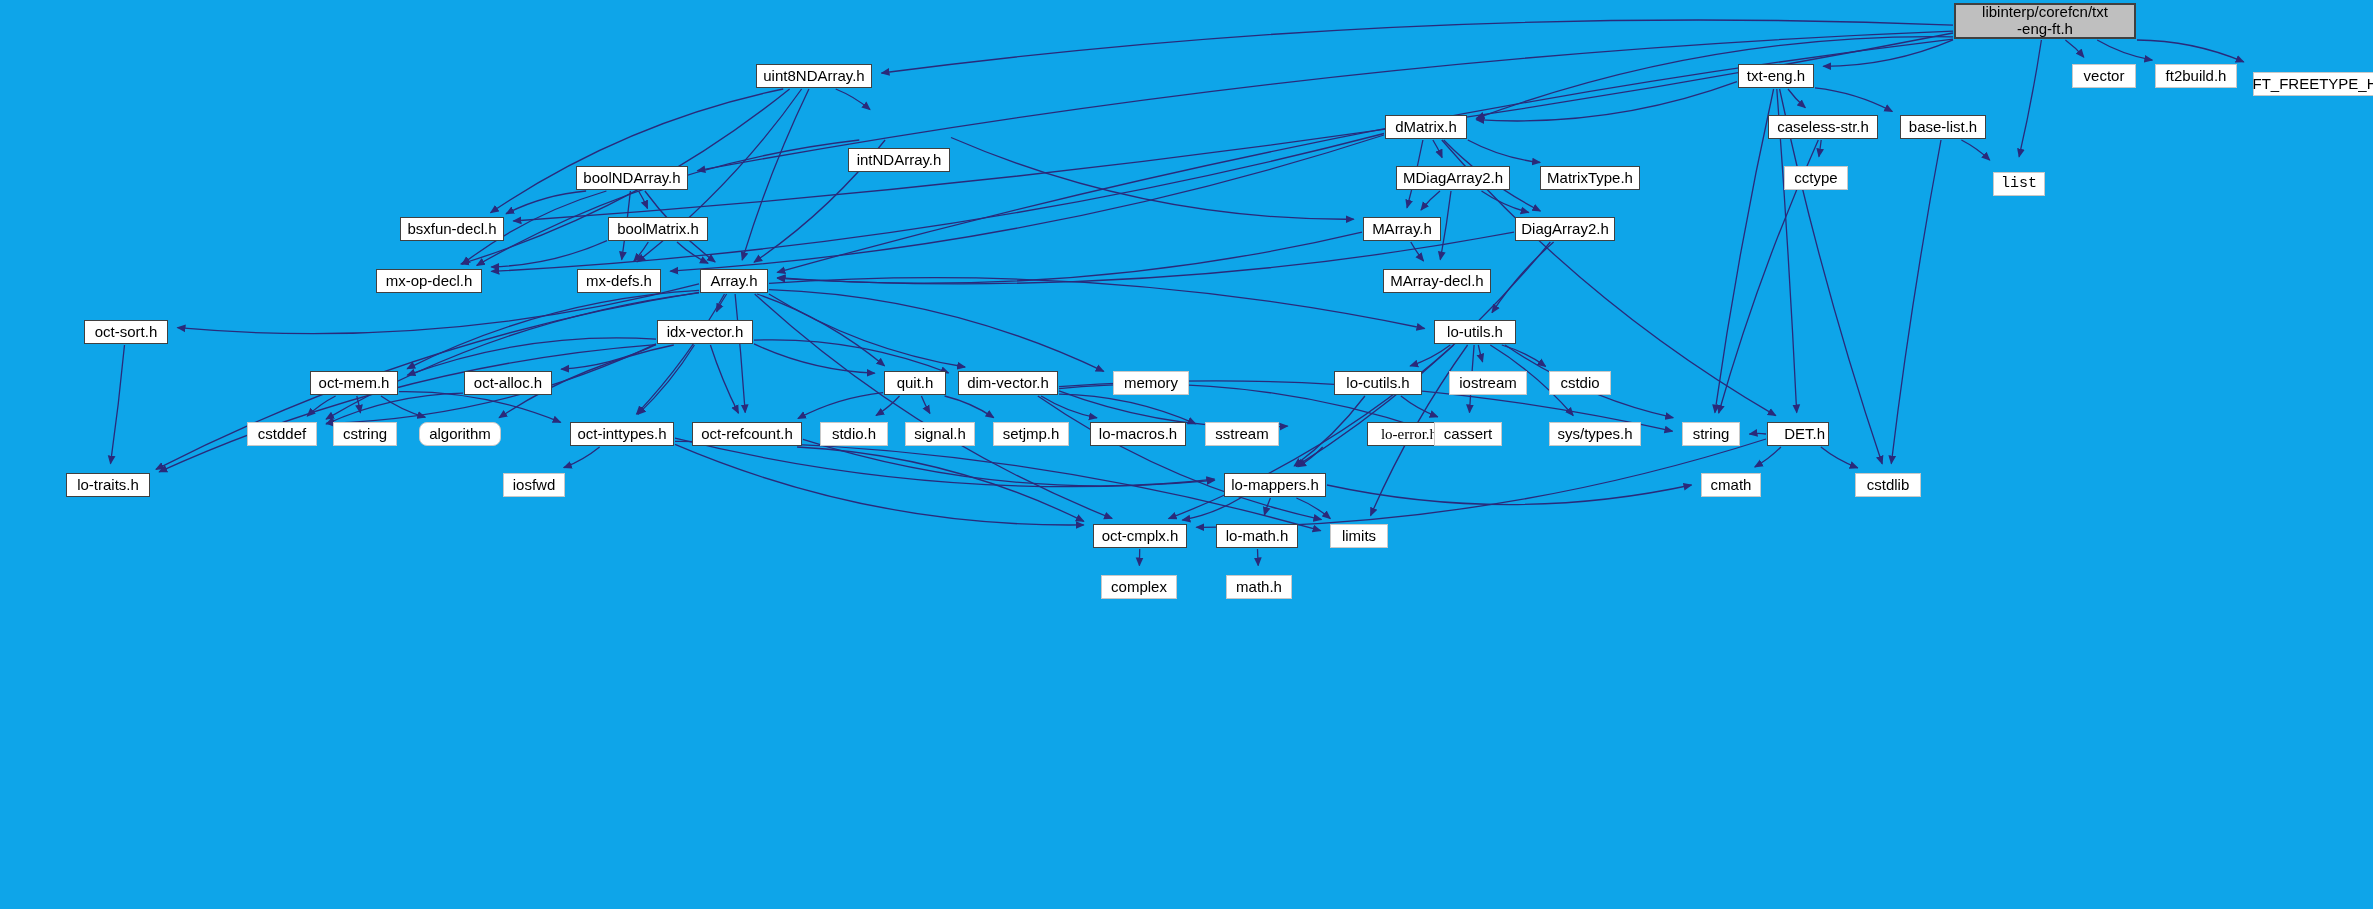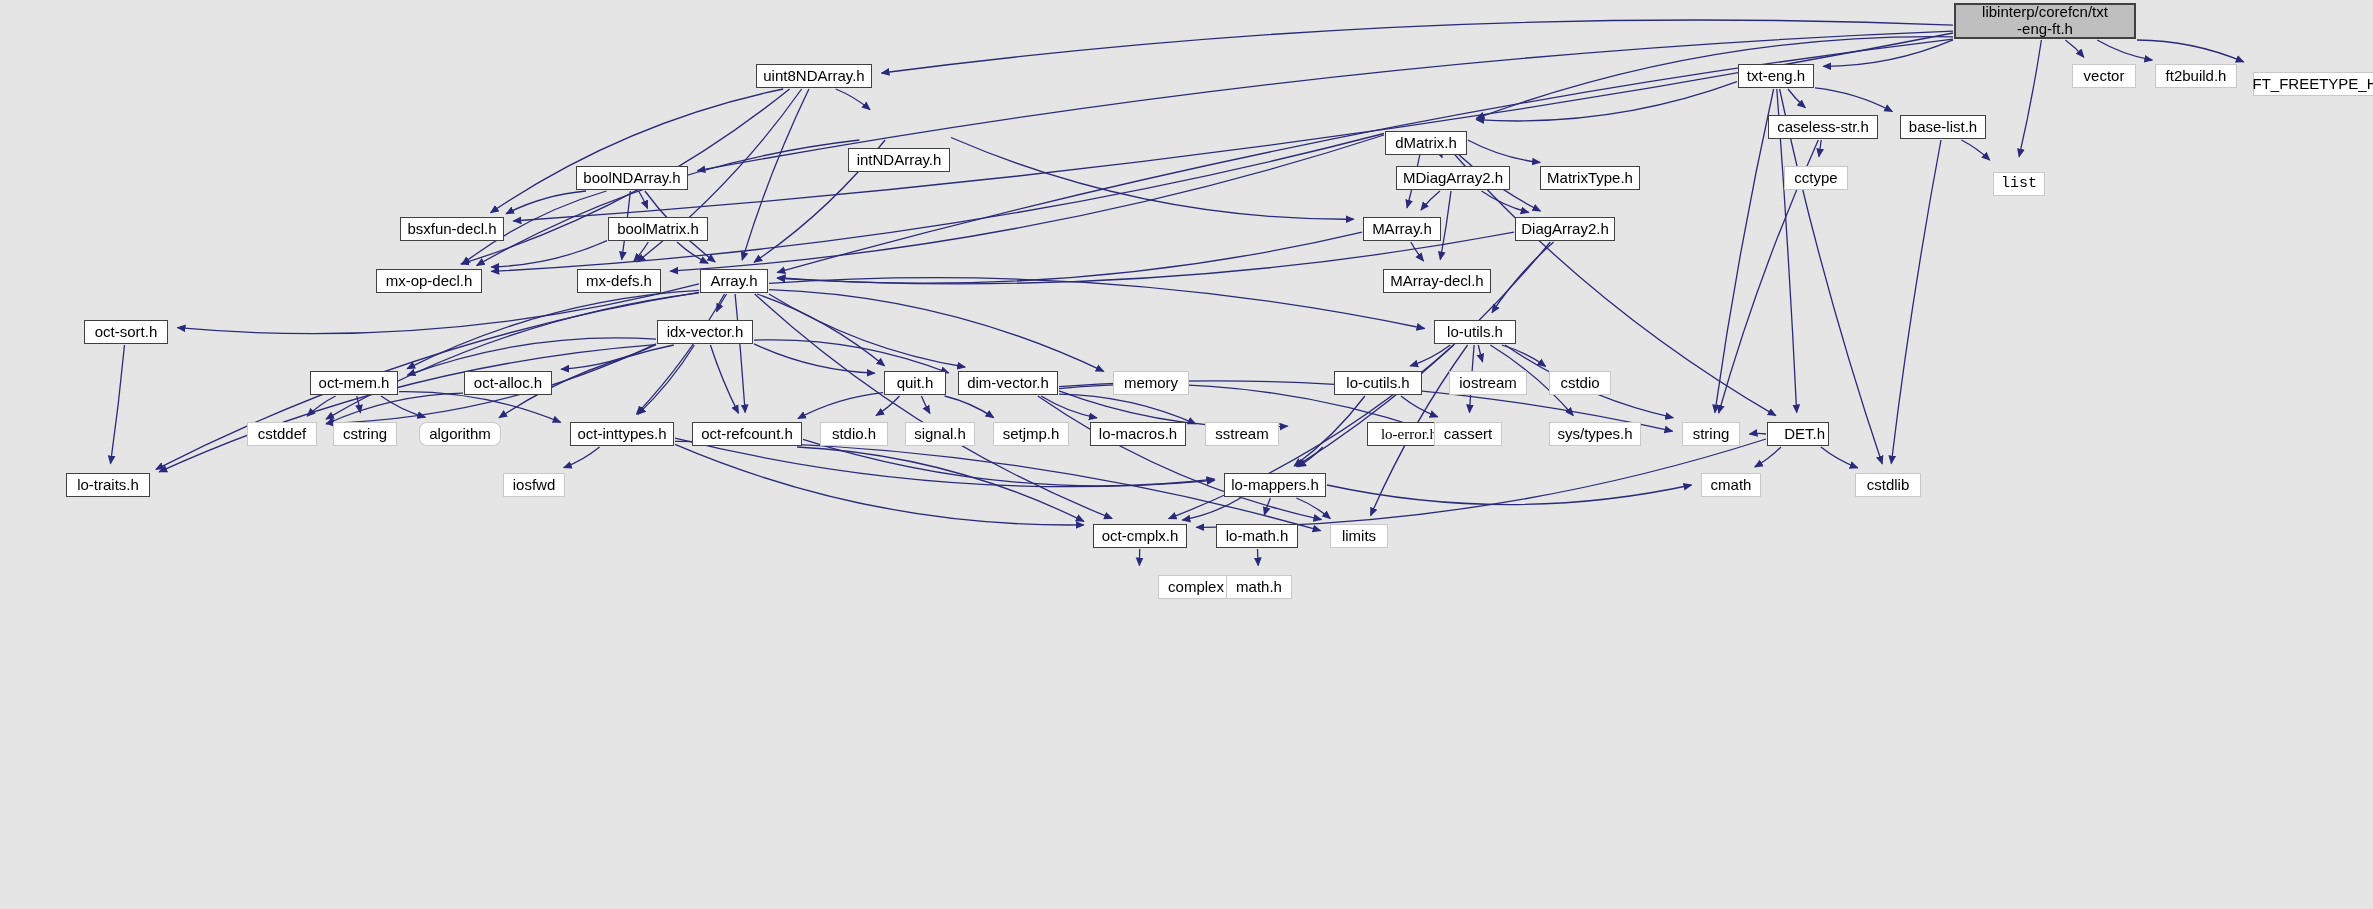--- a/index.html
+++ b/index.html
@@ -1,16 +1,16 @@
 <!DOCTYPE html>
 <html><head>
 <meta charset="utf-8">
 <style>
   html,body{margin:0;padding:0;background:#ffffff;}
-  #graph-root{position:relative;width:2373px;height:909px;background:#e5e5e5;
+  #graph-root{position:relative;width:2373px;height:909px;background:#0ea5e9;
     font-family:"Liberation Sans","DejaVu Sans",sans-serif;overflow:hidden;}
   svg.edges{position:absolute;left:0;top:0;width:2373px;height:909px;pointer-events:none;}
   .node{position:absolute;box-sizing:border-box;display:flex;align-items:center;
     justify-content:center;text-align:center;line-height:1.12;background:#ffffff;}
   .node .lbl{display:block;white-space:pre-line;padding:0 3px;}
   
   .n-sys{border:1px solid #c8c8c8;color:#000000;font-size:15px;}
   .n-hdr{border:1.6px solid #404040;color:#000000;font-size:15px;}
   .n-root{border:2px solid #404040;background:#bfbfbf;color:#000000;font-size:15px;}
 </style>
@@ -158,21 +158,21 @@
       </div>
       <div class="node n-hdr" style="left: 756px; top: 64px; width: 116px; height: 24px;">
         <span class="lbl">uint8NDArray.h</span>
       </div>
       <div class="node n-hdr" style="left: 1738px; top: 64px; width: 76px; height: 24px;">
         <span class="lbl">txt-eng.h</span>
       </div>
       <div class="node n-hdr" style="left: 848px; top: 115px; width: 102px; height: 24px; margin-top: 33px;">
         <span class="lbl">intNDArray.h</span>
       </div>
-      <div class="node n-hdr" style="left: 1385px; top: 115px; width: 82px; height: 24px; margin-top: 16px;">
+      <div class="node n-hdr" style="left: 1385px; top: 115px; width: 82px; height: 24px;">
         <span class="lbl">dMatrix.h</span>
       </div>
       <div class="node n-hdr" style="left: 1768px; top: 115px; width: 110px; height: 24px;">
         <span class="lbl">caseless-str.h</span>
       </div>
       <div class="node n-hdr" style="left: 1900px; top: 115px; width: 86px; height: 24px;">
         <span class="lbl">base-list.h</span>
       </div>
       <div class="node n-hdr" style="left: 576px; top: 166px; width: 112px; height: 24px;">
         <span class="lbl">boolNDArray.h</span>
@@ -308,20 +308,20 @@
       </div>
       <div class="node n-hdr" style="left: 1093px; top: 524px; width: 94px; height: 24px;">
         <span class="lbl">oct-cmplx.h</span>
       </div>
       <div class="node n-hdr" style="left: 1216px; top: 524px; width: 82px; height: 24px;">
         <span class="lbl">lo-math.h</span>
       </div>
       <div class="node n-sys" style="left: 1330px; top: 524px; width: 58px; height: 24px;">
         <span class="lbl">limits</span>
       </div>
-      <div class="node n-sys" style="left: 1158px; top: 575px; width: 76px; height: 24px;">
+      <div class="node n-sys" style="left: 1101px; top: 575px; width: 76px; height: 24px;">
         <span class="lbl">complex</span>
       </div>
       <div class="node n-sys" style="left: 1226px; top: 575px; width: 66px; height: 24px;">
         <span class="lbl">math.h</span>
       </div>
     </div>
 </div>
 
 </body></html>

